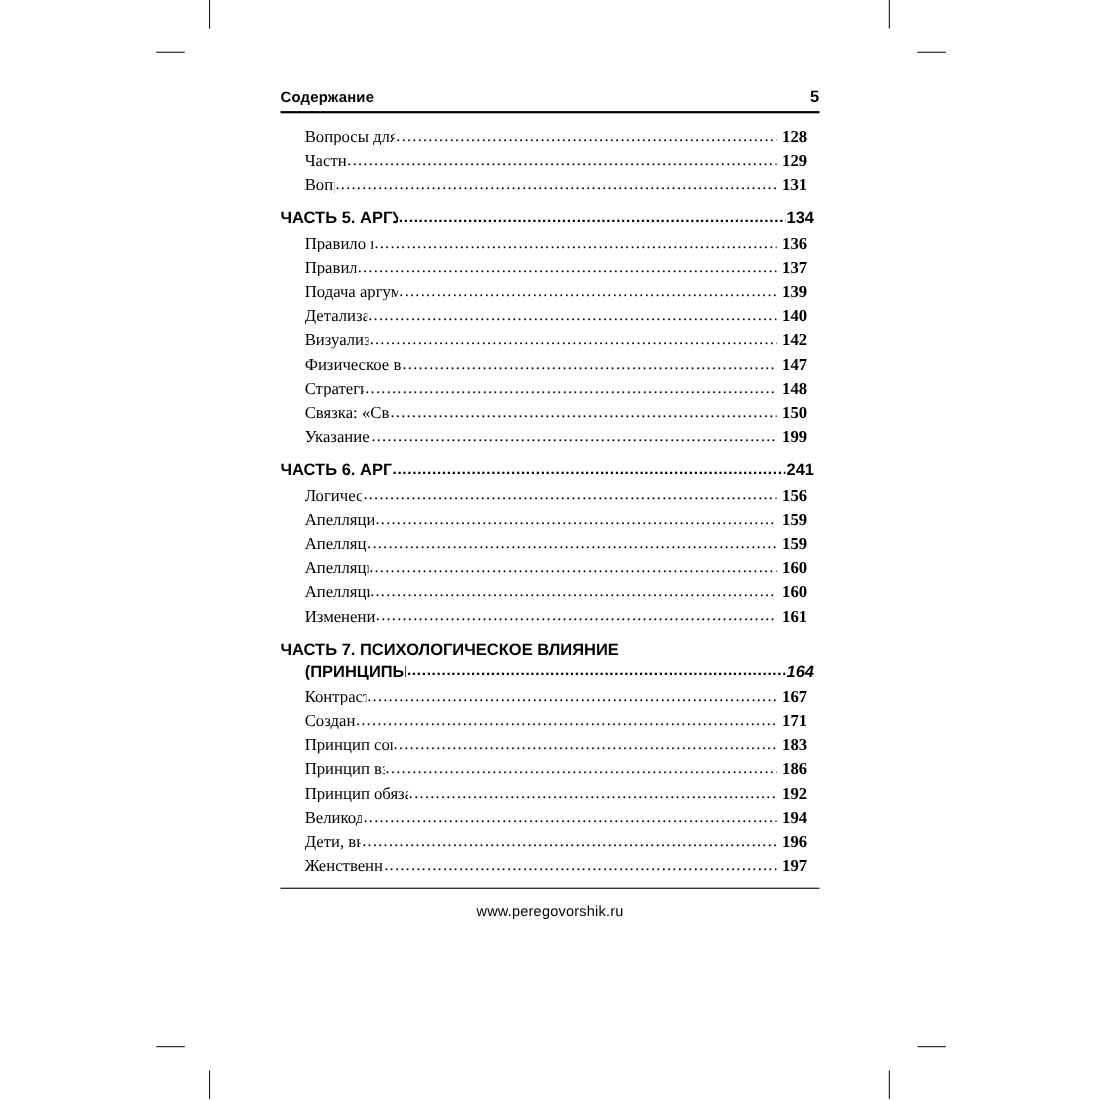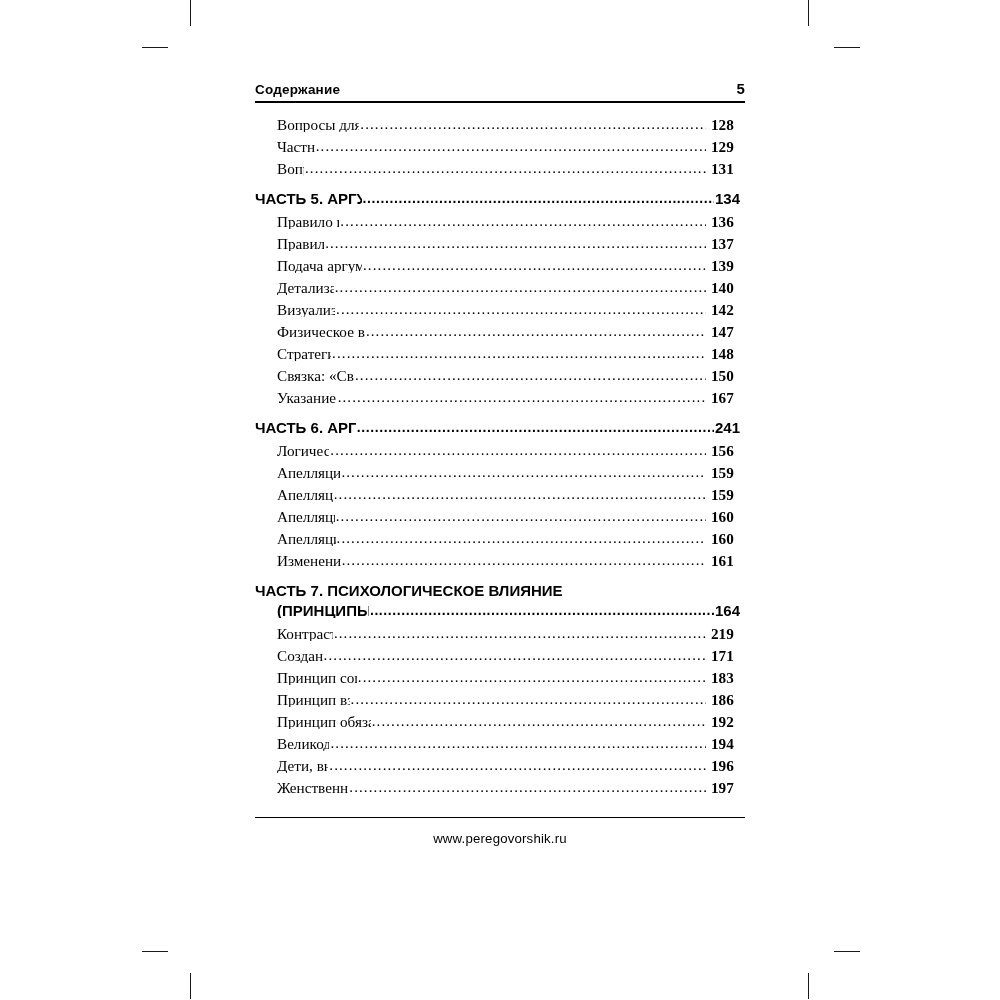--- a/index.html
+++ b/index.html
@@ -122,28 +122,29 @@
     font-size: 15.0px;
     padding-top: 0px;
     padding-bottom: 5px;
     padding-left: 22px;
   }
   .entry.part-cont .page-num {
     font-family: "Liberation Sans", sans-serif;
     font-weight: bold;
     min-width: 30px;
     padding-left: 0px;
+    font-style: italic;
   }
   .entry.part-cont .leader {
     letter-spacing: 0.6px;
     font-size: 14px;
   }
 
   .footer {
-    margin-top: 18px;
+    margin-top: 8px;
     border-top: 1.6px solid #000;
     padding-top: 13px;
     text-align: center;
     font-family: "Liberation Sans", sans-serif;
     font-size: 13.2px;
     letter-spacing: 0.2px;
   }
 </style>
 </head>
 <body>
@@ -222,21 +223,21 @@
         <span class="page-num">148</span>
       </div>
       <div class="entry sub">
         <span class="label">Связка: «Свойства, выгода, эмоция»</span>
         <span class="leader">............................................................................................................................................................................................................................</span>
         <span class="page-num">150</span>
       </div>
       <div class="entry sub">
         <span class="label">Указание выгод (примеры)</span>
         <span class="leader">............................................................................................................................................................................................................................</span>
-        <span class="page-num">167</span>
+        <span class="page-num">199</span>
       </div>
       <div class="entry part">
         <span class="label">ЧАСТЬ 6. АРГУМЕНТАЦИЯ (ПРИЕМЫ)</span>
         <span class="leader">............................................................................................................................................................................................................................</span>
         <span class="page-num">241</span>
       </div>
       <div class="entry sub">
         <span class="label">Логические аргументы</span>
         <span class="leader">............................................................................................................................................................................................................................</span>
         <span class="page-num">156</span>
@@ -271,21 +272,21 @@
         <span class="page-num"></span>
       </div>
       <div class="entry part-cont">
         <span class="label">(ПРИНЦИПЫ. ПРИЕМЫ. ПРИМЕРЫ)</span>
         <span class="leader">............................................................................................................................................................................................................................</span>
         <span class="page-num">164</span>
       </div>
       <div class="entry sub">
         <span class="label">Контрастное восприятие</span>
         <span class="leader">............................................................................................................................................................................................................................</span>
-        <span class="page-num">219</span>
+        <span class="page-num">167</span>
       </div>
       <div class="entry sub">
         <span class="label">Создание дефицита</span>
         <span class="leader">............................................................................................................................................................................................................................</span>
         <span class="page-num">171</span>
       </div>
       <div class="entry sub">
         <span class="label">Принцип социального доказательства</span>
         <span class="leader">............................................................................................................................................................................................................................</span>
         <span class="page-num">183</span>

